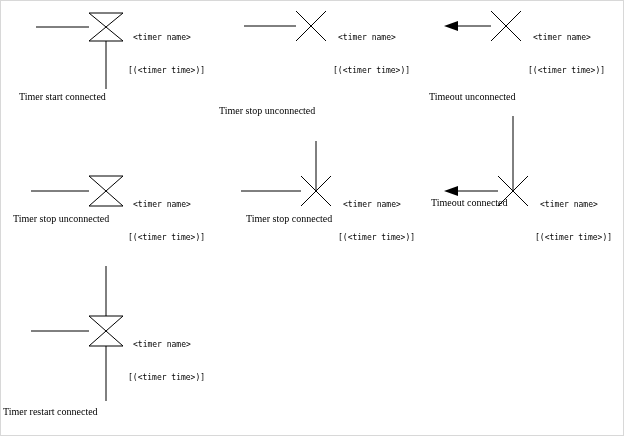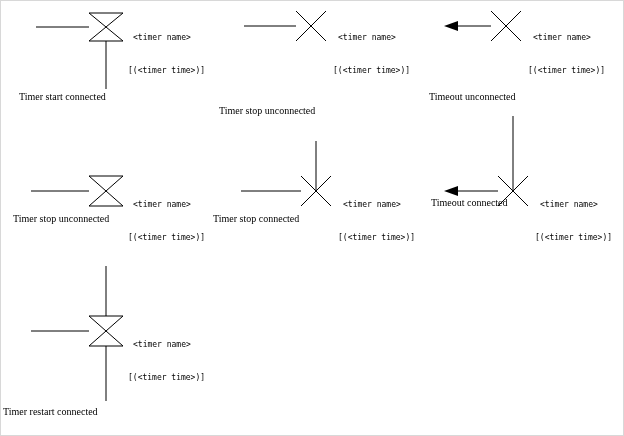--- a/index.html
+++ b/index.html
@@ -95,21 +95,21 @@
     <svg class="fig-svg" style="left:238px; top:138px" width="100" height="72">
       <line class="stroke" x1="77" y1="2" x2="77" y2="52"></line>
       <line class="stroke" x1="2" y1="52" x2="62" y2="52"></line>
       <line class="stroke" x1="62" y1="37" x2="92" y2="67"></line>
       <line class="stroke" x1="92" y1="37" x2="62" y2="67"></line>
     </svg>
     <div class="sym-label" style="left:337px; top:176px">
       <span>&lt;timer name&gt;</span>
       <span>[(&lt;timer time&gt;)]</span>
     </div>
-    <div class="caption" style="left:212px; top:212px">Timer stop connected</div>
+    <div class="caption" style="left:245px; top:212px">Timer stop connected</div>
   </div>
 
   <div>
     <svg class="fig-svg" style="left:440px; top:112px" width="100" height="98">
       <line class="stroke" x1="72" y1="3" x2="72" y2="78"></line>
       <polygon class="fill" points="3,78 17,73 17,83"></polygon>
       <line class="stroke" x1="17" y1="78" x2="57" y2="78"></line>
       <line class="stroke" x1="57" y1="63" x2="87" y2="93"></line>
       <line class="stroke" x1="87" y1="63" x2="57" y2="93"></line>
     </svg>

